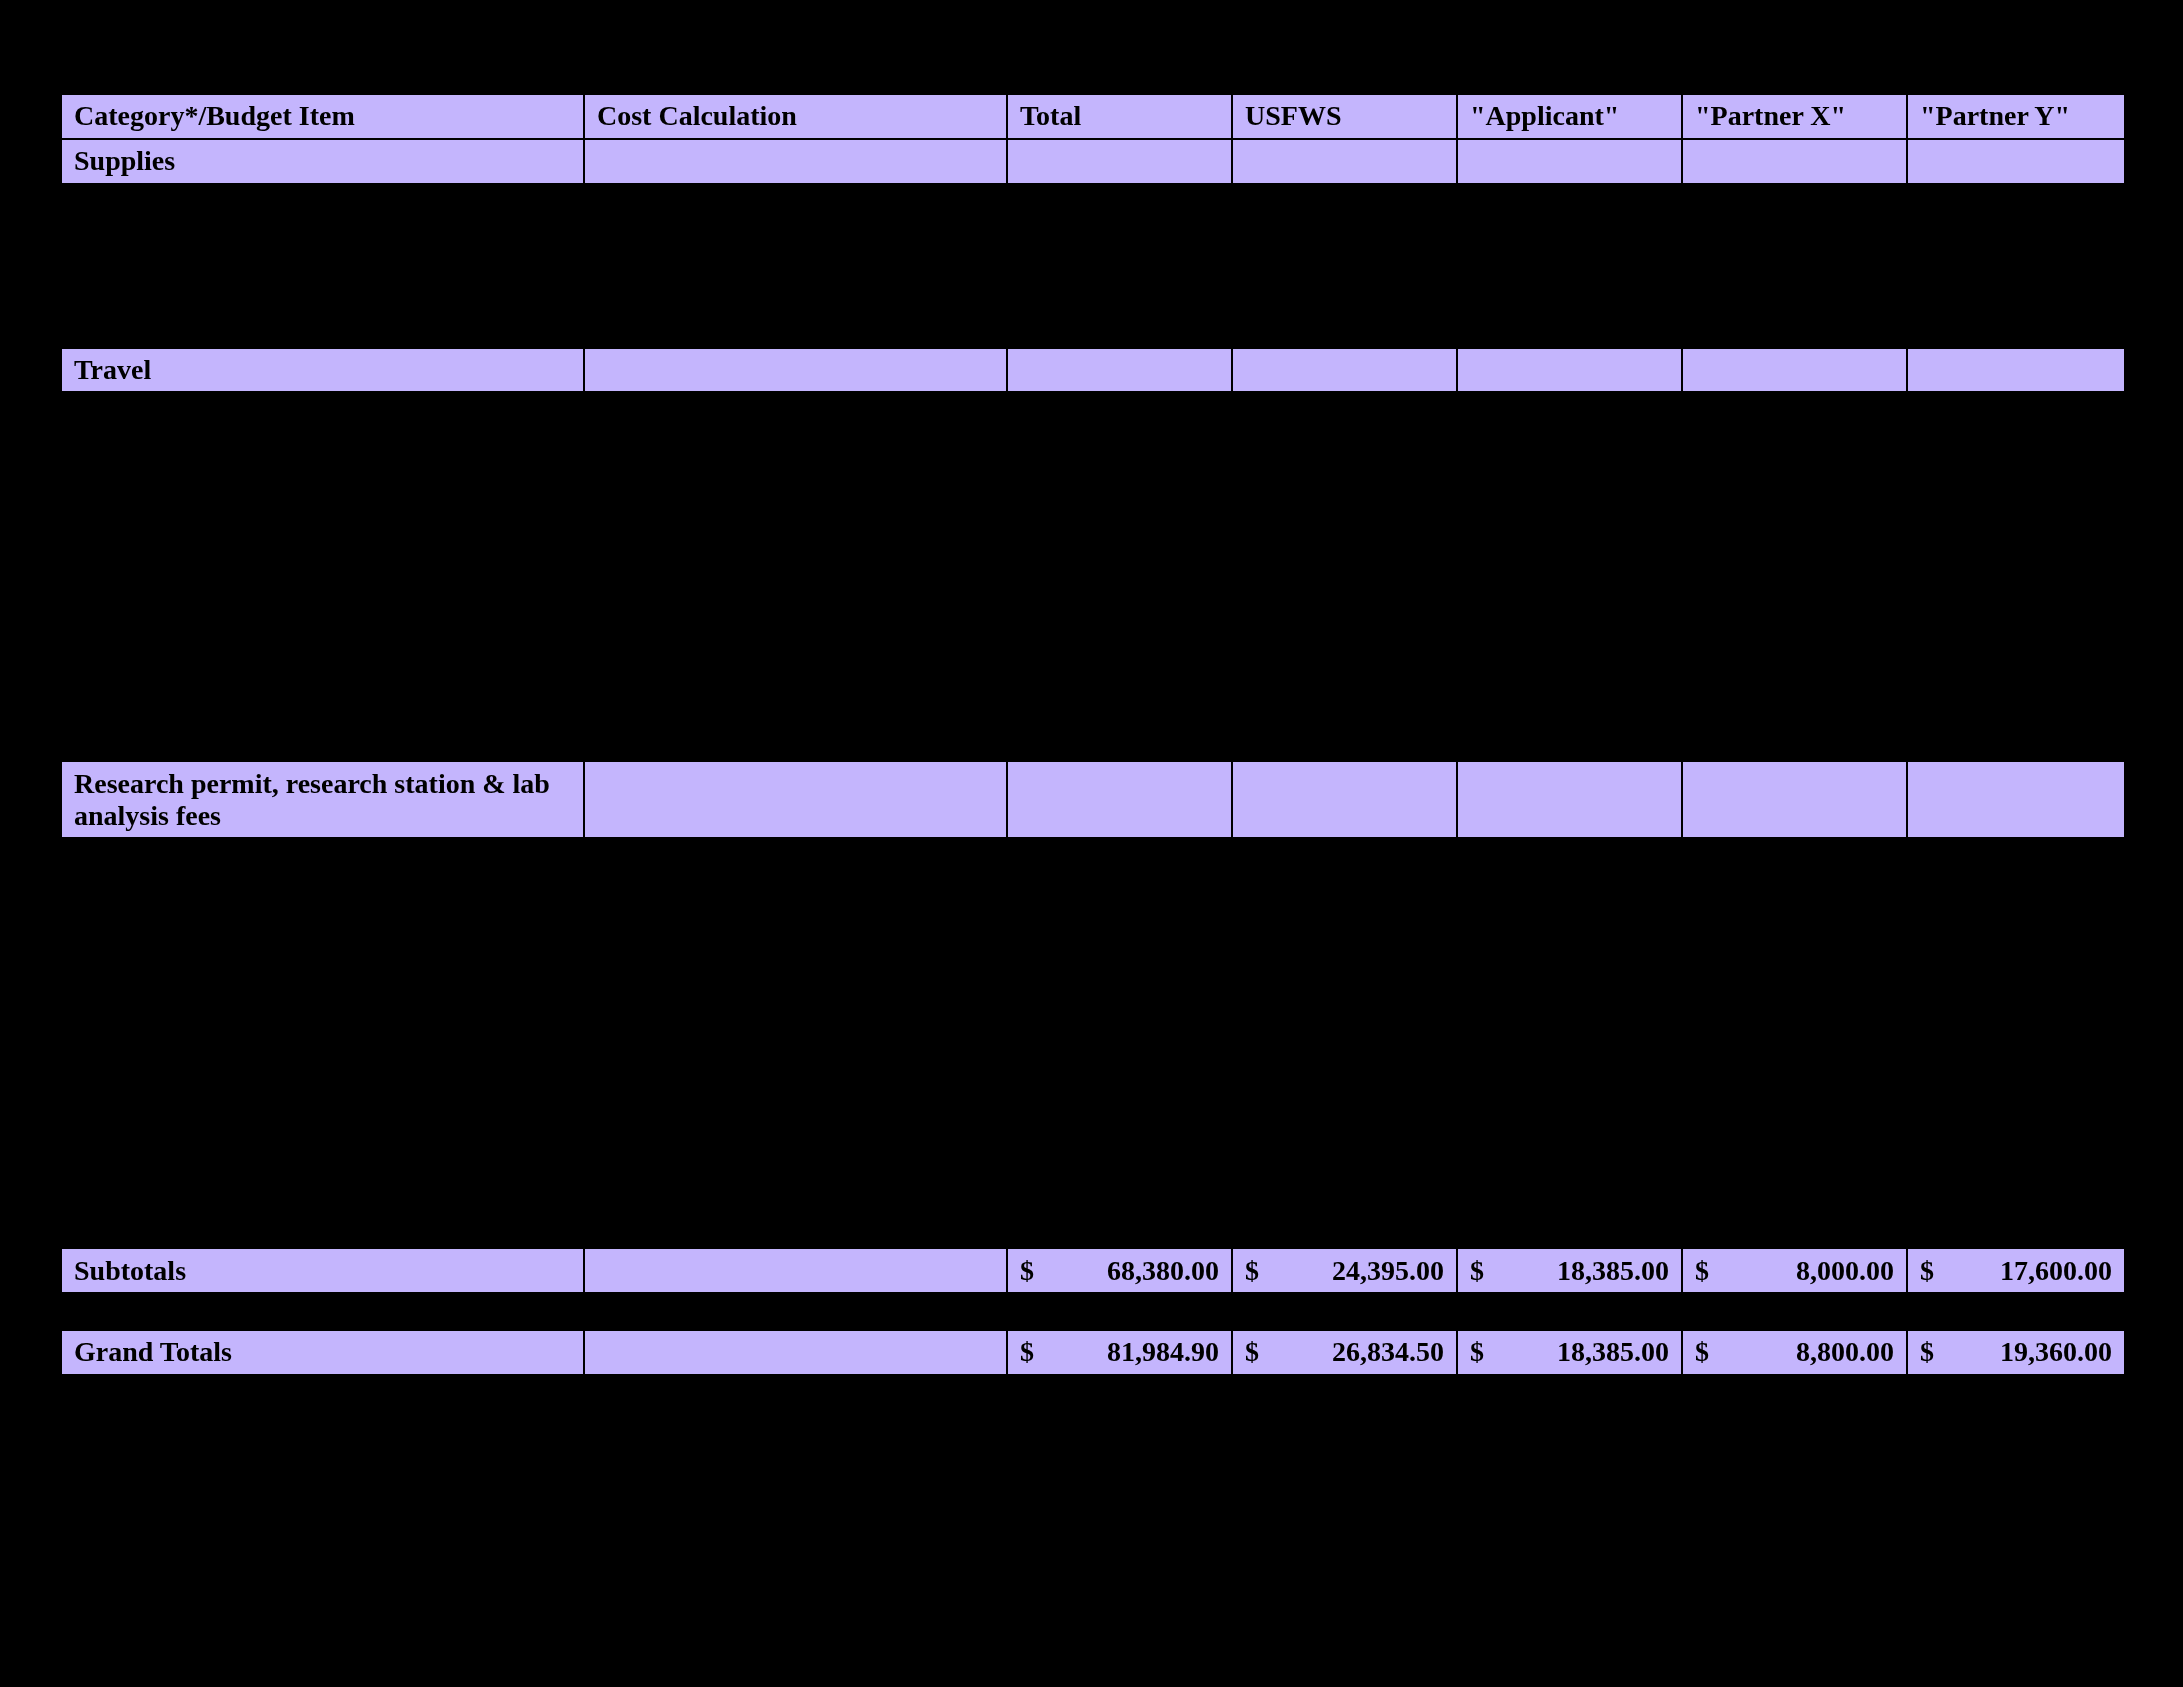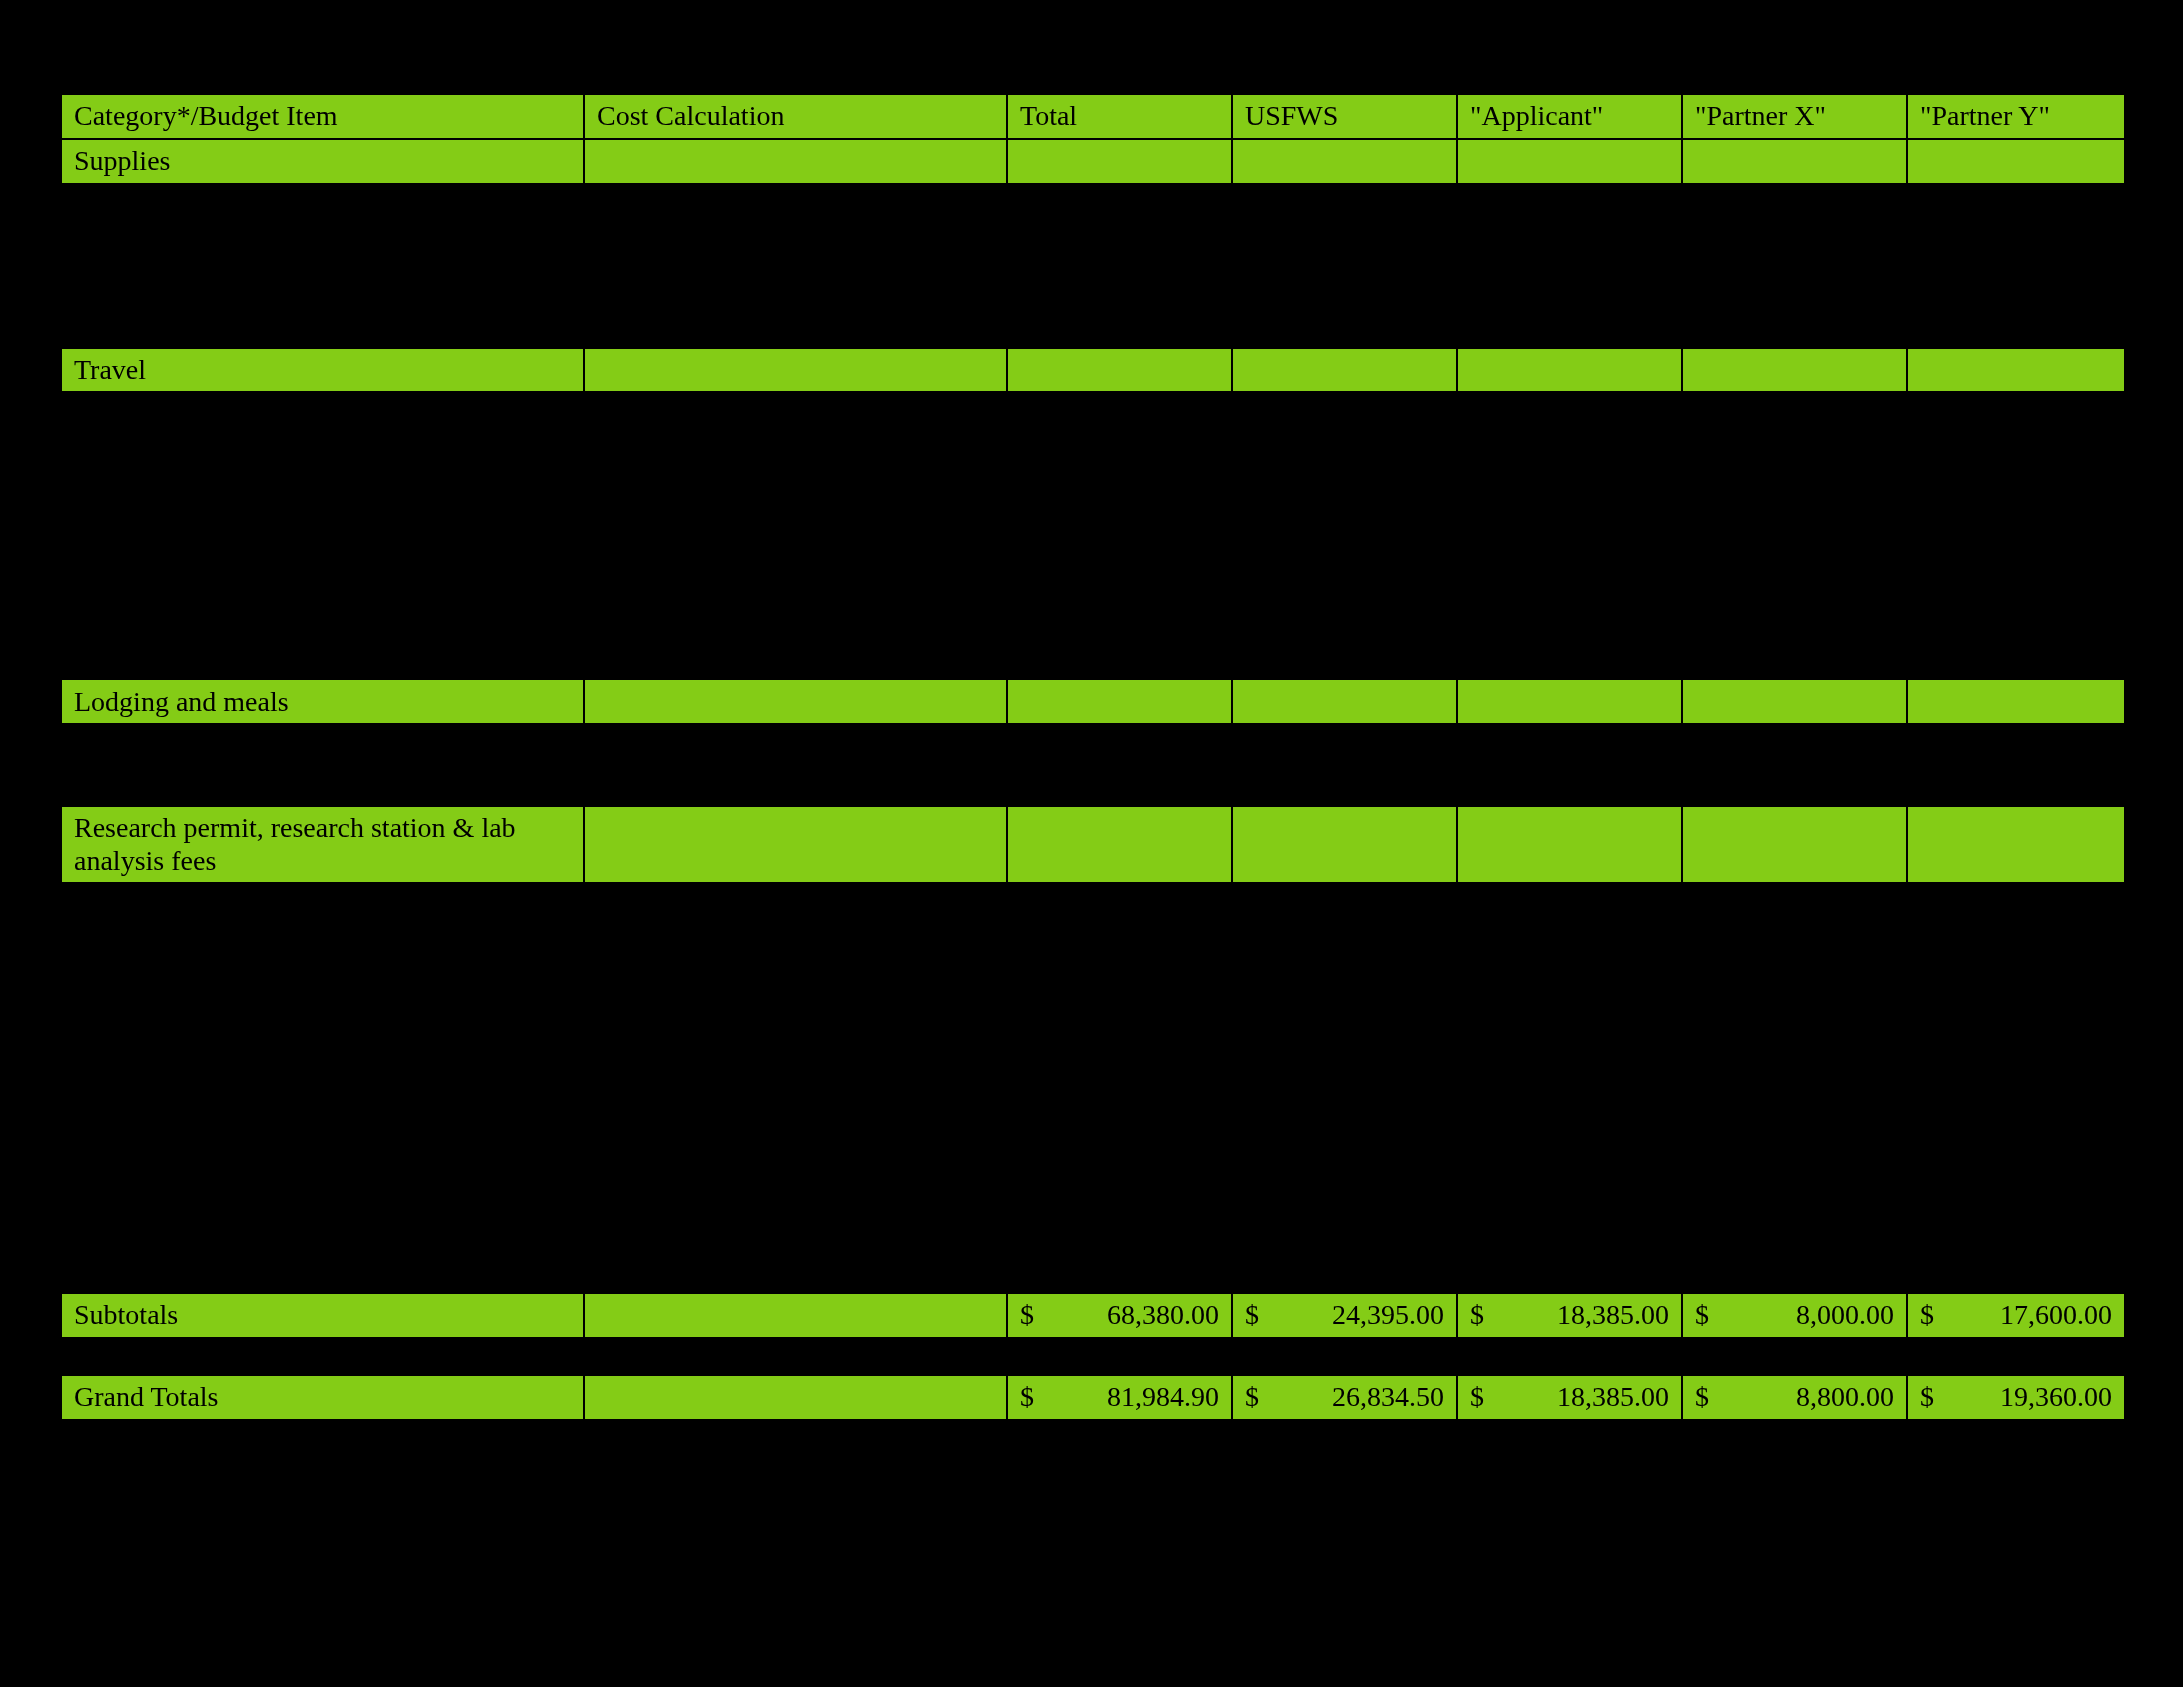--- a/index.html
+++ b/index.html
@@ -32,23 +32,23 @@
   table.budget col.c7 { width: 218px; }
   table.budget td, table.budget th {
     padding: 5.3px 12px;
     font-size: 28px;
     line-height: 1.15;
     vertical-align: middle;
     box-sizing: border-box;
     height: 41px;
   }
   tr.gray td, tr.gray th {
-    background: #84cc16;
+    background: #c4b5fd;
     border: 2px solid #000;
-    font-weight: normal;
+    font-weight: bold;
     color: #000;
     text-align: left;
   }
   tr.gray th.right, tr.gray td.right { text-align: left; }
   tr.black td {
     background: #000;
     color: #000;
     border: none;
   }
   tr.spacer td {
@@ -201,29 +201,20 @@
         </tr>
         <tr class="black">
           <td></td>
           <td></td>
           <td></td>
           <td></td>
           <td></td>
           <td></td>
           <td></td>
         </tr>
-        <tr class="gray">
-          <td>Lodging and meals</td>
-          <td></td>
-          <td></td>
-          <td></td>
-          <td></td>
-          <td></td>
-          <td></td>
-        </tr>
         <tr class="black">
           <td></td>
           <td></td>
           <td></td>
           <td></td>
           <td></td>
           <td></td>
           <td></td>
         </tr>
         <tr class="black">

